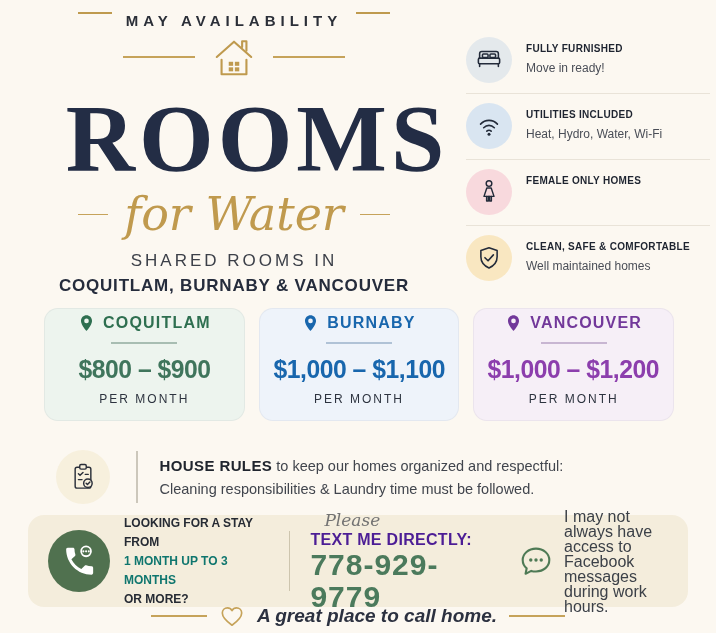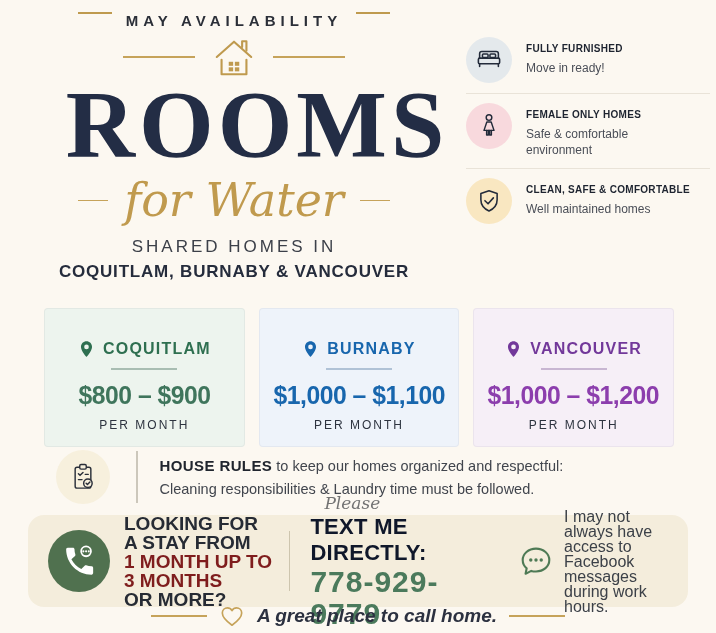--- a/index.html
+++ b/index.html
@@ -11,41 +11,41 @@
   }
 
   
   .title-block { position:absolute; left:0; top:12px; width:468px; text-align:center; }
   .eyebrow-row { display:flex; align-items:flex-start; justify-content:center; gap:14px; }
   .gold-dash { height:2px; width:34px; background:#bf9a4e; }
   .eyebrow { font-size:15px; font-weight:600; letter-spacing:5px; color:#2b2f38; }
   .house-row { display:flex; align-items:center; justify-content:center; gap:16px; margin-top:6px; }
   .house-line { height:1.6px; width:72px; background:#c6a35a; }
   .rooms { font-family:"Liberation Serif","DejaVu Serif",serif; font-size:96px; line-height:0.95;
-           letter-spacing:4px; color:#232d45; font-weight:600; margin-top:0;padding-left:46px; }
+           letter-spacing:4px; color:#232d45; font-weight:600; margin-top:14px;padding-left:46px; }
   .script-row { display:flex; align-items:center; justify-content:center; gap:16px; margin-top:4px; }
   .script-dash { height:1.6px; width:30px; background:#c6a35a; }
   .for-rent { font-family:"DejaVu Serif","Liberation Serif",serif; font-style:italic;
               font-size:46px; line-height:1.15; color:#c09a4e; }
   .shared-line { margin-top:10px; font-size:17px; letter-spacing:3px; color:#3c4049; }
   .cities-line { margin-top:5px; font-size:17px; font-weight:700; letter-spacing:0.8px; color:#252c3c; }
 
   
   .features { position:absolute; left:466px; top:28px; width:244px; }
   .feature { display:flex; align-items:flex-start; gap:14px; padding:9px 0 10px 0; }
   .feature + .feature { border-top:1px solid #e9e3d8; }
   .feat-circle { flex:0 0 46px; width:46px; height:46px; border-radius:50%;
                  display:flex; align-items:center; justify-content:center; }
   .feat-text { padding-top:3px; }
   .feat-title { font-size:10px; font-weight:700; letter-spacing:0.3px; color:#1e2430; line-height:17px; max-width:168px; }
   .feat-sub { font-size:12px; color:#4a4e57; line-height:16px; margin-top:3px; max-width:160px; }
 
   
   .pricing { position:absolute; left:44px; top:308px; width:630px; display:flex; gap:14px; }
-  .card { flex:1; border-radius:4px; padding:30px 8px 14px 8px; text-align:center;
+  .card { flex:1; border-radius:14px; padding:4px 8px 14px 8px; text-align:center;
           border:1px solid rgba(40,40,60,0.05); }
   .card-head { display:flex; align-items:center; justify-content:center; gap:8px; }
   .city-name { font-size:16px; font-weight:800; letter-spacing:1.2px; }
   .card-divider { width:66px; height:2px; margin:9px auto 10px auto; opacity:0.55; }
   .price { font-size:26px; font-weight:800; letter-spacing:-0.5px; white-space:nowrap;
            display:inline-block; transform:scaleX(0.95); }
   .per-month { margin-top:7px; font-size:12px; letter-spacing:2px; color:#2d333f; }
 
   
   .rules { position:absolute; left:56px; top:450px; display:flex; align-items:center; gap:0; }
@@ -54,26 +54,26 @@
   .rules-vline { width:1.5px; height:52px; background:#ccc7bb; margin:0 22px 0 26px; }
   .rules-text { font-size:14.5px; line-height:23px; color:#41454d; max-width:460px; }
   .rules-text b { color:#20252e; font-size:15px; letter-spacing:0.4px; }
 
   
   .banner { position:absolute; left:28px; top:515px; width:660px; height:92px;
             background:#f4eddc; border-radius:16px;
             display:flex; align-items:center; padding:0 16px 0 20px; gap:14px; }
   .phone-circle { flex:0 0 62px; width:62px; height:62px; border-radius:50%; background:#50714f;
                   display:flex; align-items:center; justify-content:center; }
-  .stay-text { width:182px; font-size:19px; font-weight:800; line-height:19px; color:#262b34; }
+  .stay-text { width:182px; font-size:12px; font-weight:800; line-height:19px; color:#262b34; }
   .banner-vline { width:1.5px; height:60px; background:#cdc5ae; }
   .contact-block { width:238px; padding-left:6px; }
   .please { font-family:"DejaVu Serif","Liberation Serif",serif; font-style:italic;
             font-size:17px; color:#737373; padding-left:14px; }
-  .text-me { font-size:22px; font-weight:800; letter-spacing:0.3px; color:#0f172a; margin-top:1px; }
+  .text-me { font-size:16px; font-weight:800; letter-spacing:0.3px; color:#4c1d95; margin-top:1px; }
   .phone-number { font-size:30px; font-weight:800; letter-spacing:1px; line-height:32px; }
   .disclaimer-wrap { display:flex; align-items:center; gap:9px; }
   .disclaimer { width:108px; font-size:16px; line-height:15px; color:#3c4148; }
 
   
   .footer { position:absolute; left:0; top:604px; width:716px;
             display:flex; align-items:center; justify-content:center; gap:12px; }
   .footer-dash { width:56px; height:1.5px; background:#c6a35a; }
   .tagline { font-family:Liberation Sans, sans-serif; font-style:italic; font-weight:600;
              font-size:19px; color:#2c3140; }
@@ -106,21 +106,21 @@
         </svg>
       </span>
       <span class="house-line"></span>
     </div>
     <div class="rooms">ROOMS</div>
     <div class="script-row">
       <span class="script-dash"></span>
       <span class="for-rent">for Water</span>
       <span class="script-dash"></span>
     </div>
-    <div class="shared-line">SHARED HOMES IN</div>
+    <div class="shared-line">SHARED ROOMS IN</div>
     <div class="cities-line">COQUITLAM, BURNABY &amp; VANCOUVER</div>
   </div>
 
   <div class="features">
 
     <div class="feature">
       <div class="feat-circle" style="background: rgb(228, 233, 236);">
         <svg width="30" height="30" viewBox="0 0 48 48" fill="none" stroke="#232b3a" stroke-width="2.5" stroke-linecap="round" stroke-linejoin="round">
           <path d="M9 21 V14 Q9 10.5 12.5 10.5 H35.5 Q39 10.5 39 14 V21"></path>
           <rect x="13.5" y="14.5" width="9" height="5.5" rx="1.5"></rect>
@@ -128,33 +128,46 @@
           <rect x="7" y="21" width="34" height="9" rx="2"></rect>
           <path d="M9 30 V34.5 M39 30 V34.5"></path>
         </svg>
       </div>
       <div class="feat-text">
         <div class="feat-title">FULLY FURNISHED</div>
         <div class="feat-sub">Move in ready!</div>
       </div>
     </div>
 
+    <div class="feature">
+      <div class="feat-circle" style="background: rgb(217, 229, 241);">
+        <svg width="30" height="30" viewBox="0 0 48 48" fill="none" stroke="#232b3a" stroke-width="2.6" stroke-linecap="round">
+          <path d="M10.5 21 C14 17.2 18.8 15 24 15 C29.2 15 34 17.2 37.5 21"></path>
+          <path d="M15.5 26.8 C17.9 24.4 20.8 23 24 23 C27.2 23 30.1 24.4 32.5 26.8"></path>
+          <path d="M20.5 32.2 C21.6 31.2 22.8 30.8 24 30.8 C25.2 30.8 26.4 31.2 27.5 32.2"></path>
+          <circle cx="24" cy="37.2" r="2.4" fill="#232b3a" stroke="none"></circle>
+        </svg>
+      </div>
+      <div class="feat-text">
+        <div class="feat-title">UTILITIES INCLUDED</div>
+        <div class="feat-sub">Heat, Hydro, Water, Wi-Fi</div>
+      </div>
+    </div>
 
     <div class="feature">
       <div class="feat-circle" style="background: rgb(248, 217, 221);">
         <svg width="30" height="30" viewBox="0 0 48 48" fill="none" stroke="#232b3a" stroke-width="2.3" stroke-linecap="round" stroke-linejoin="round">
           <circle cx="24" cy="10.5" r="4.5"></circle>
           <path d="M20.5 17.5 H27.5 L32 31 H16 Z"></path>
           <path d="M20.2 31 V38.5 H23 V31"></path>
           <path d="M25 31 V38.5 H27.8 V31"></path>
         </svg>
       </div>
       <div class="feat-text">
         <div class="feat-title">FEMALE ONLY HOMES</div>
-        <div class="feat-sub">Safe &amp; comfortable environment</div>
       </div>
     </div>
 
     <div class="feature">
       <div class="feat-circle" style="background: rgb(249, 231, 193);">
         <svg width="30" height="30" viewBox="0 0 48 48" fill="none" stroke="#232b3a" stroke-width="2.5" stroke-linecap="round" stroke-linejoin="round">
           <path d="M24 7.5 L37 12 V22 C37 30.5 31.5 36.6 24 40 C16.5 36.6 11 30.5 11 22 V12 Z"></path>
           <path d="M17.5 23.5 L22.5 28.5 L31 19"></path>
         </svg>
       </div>
@@ -236,21 +249,21 @@
         <g fill="none" stroke="#ffffff" stroke-width="1.4">
           <circle cx="19.5" cy="6.5" r="3.8"></circle>
         </g>
         <circle cx="17.4" cy="6.5" r="0.8"></circle>
           <circle cx="19.5" cy="6.5" r="0.8"></circle>
           <circle cx="21.6" cy="6.5" r="0.8"></circle>
       </svg>
     </div>
     <div class="stay-text">
       <span>LOOKING FOR A STAY FROM</span><br>
-      <span style="color: #7f1d1d;">1 MONTH UP TO 3 MONTHS</span><br>
+      <span style="color: #0f766e;">1 MONTH UP TO 3 MONTHS</span><br>
       <span>OR MORE?</span>
     </div>
     <div class="banner-vline"></div>
     <div class="contact-block">
       <div class="please">Please</div>
       <div class="text-me">TEXT ME DIRECTLY:</div>
       <div class="phone-number" style="color: rgb(75, 122, 92);">778-929-9779</div>
     </div>
     <div class="disclaimer-wrap">
       <span>

